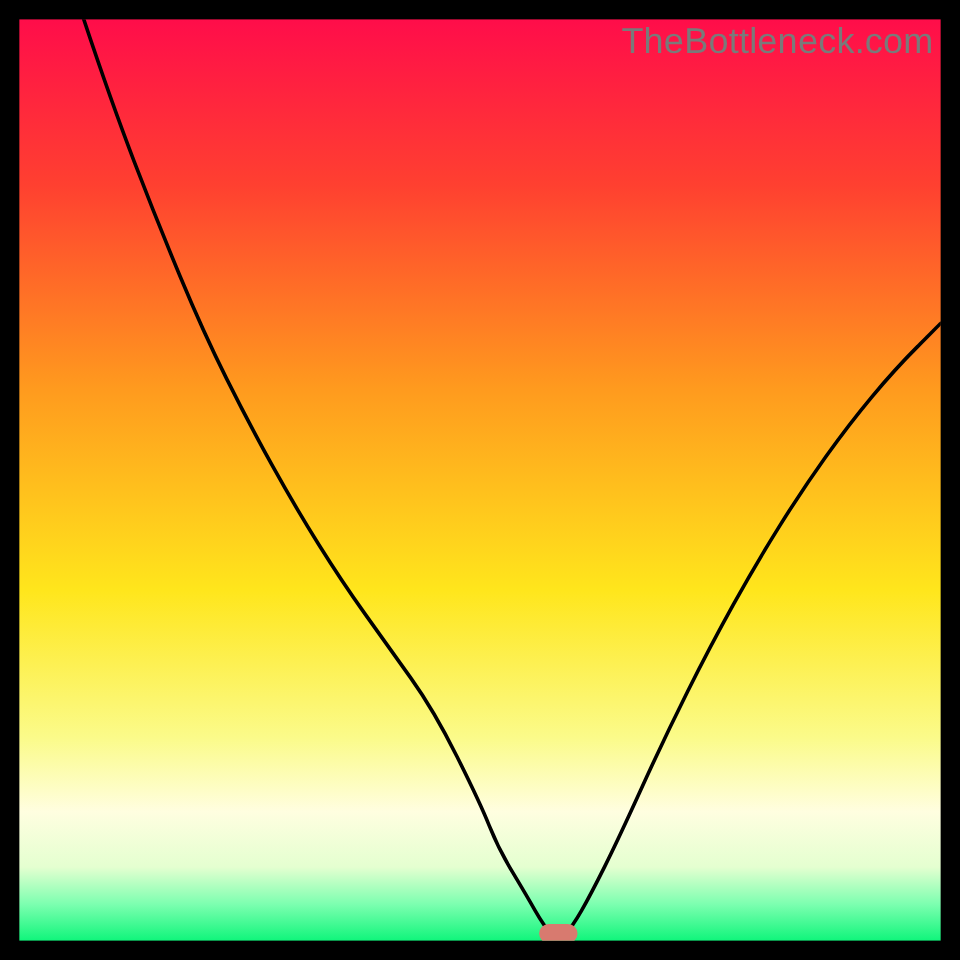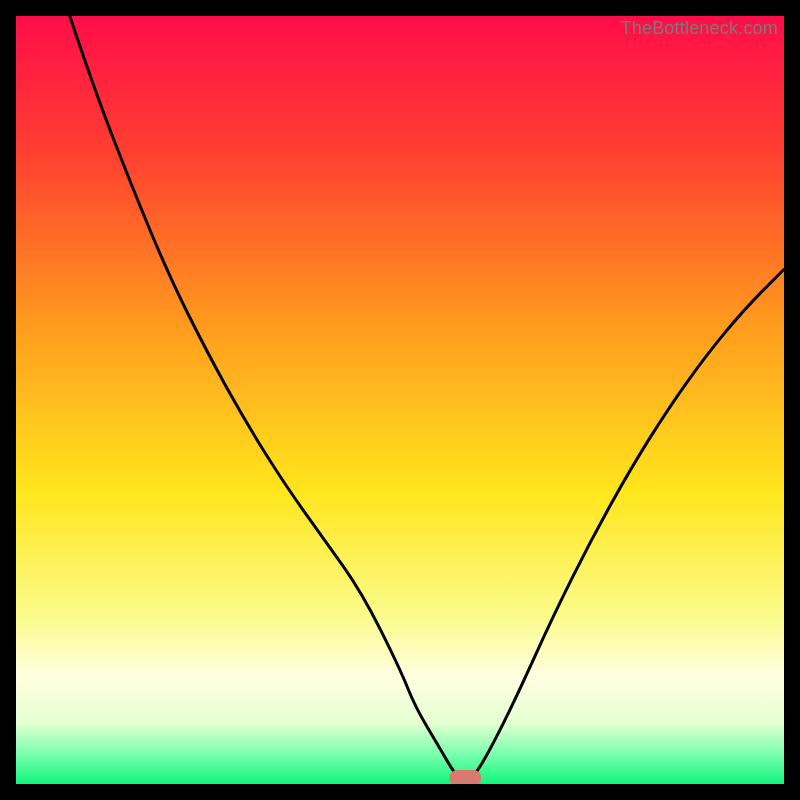--- a/index.html
+++ b/index.html
@@ -21,21 +21,21 @@
     left: 16px;
     top: 16px;
     width: 768px;
     height: 768px;
   }
   .watermark {
     position: absolute;
     top: 2px;
     right: 6px;
     font-family: Arial, Helvetica, sans-serif;
-    font-size: 18px;
+    font-size: 30px;
     font-weight: 400;
     color: #7a7a7a;
     letter-spacing: 0.2px;
     user-select: none;
   }
   svg {
     display: block;
   }
 </style>
 </head>

